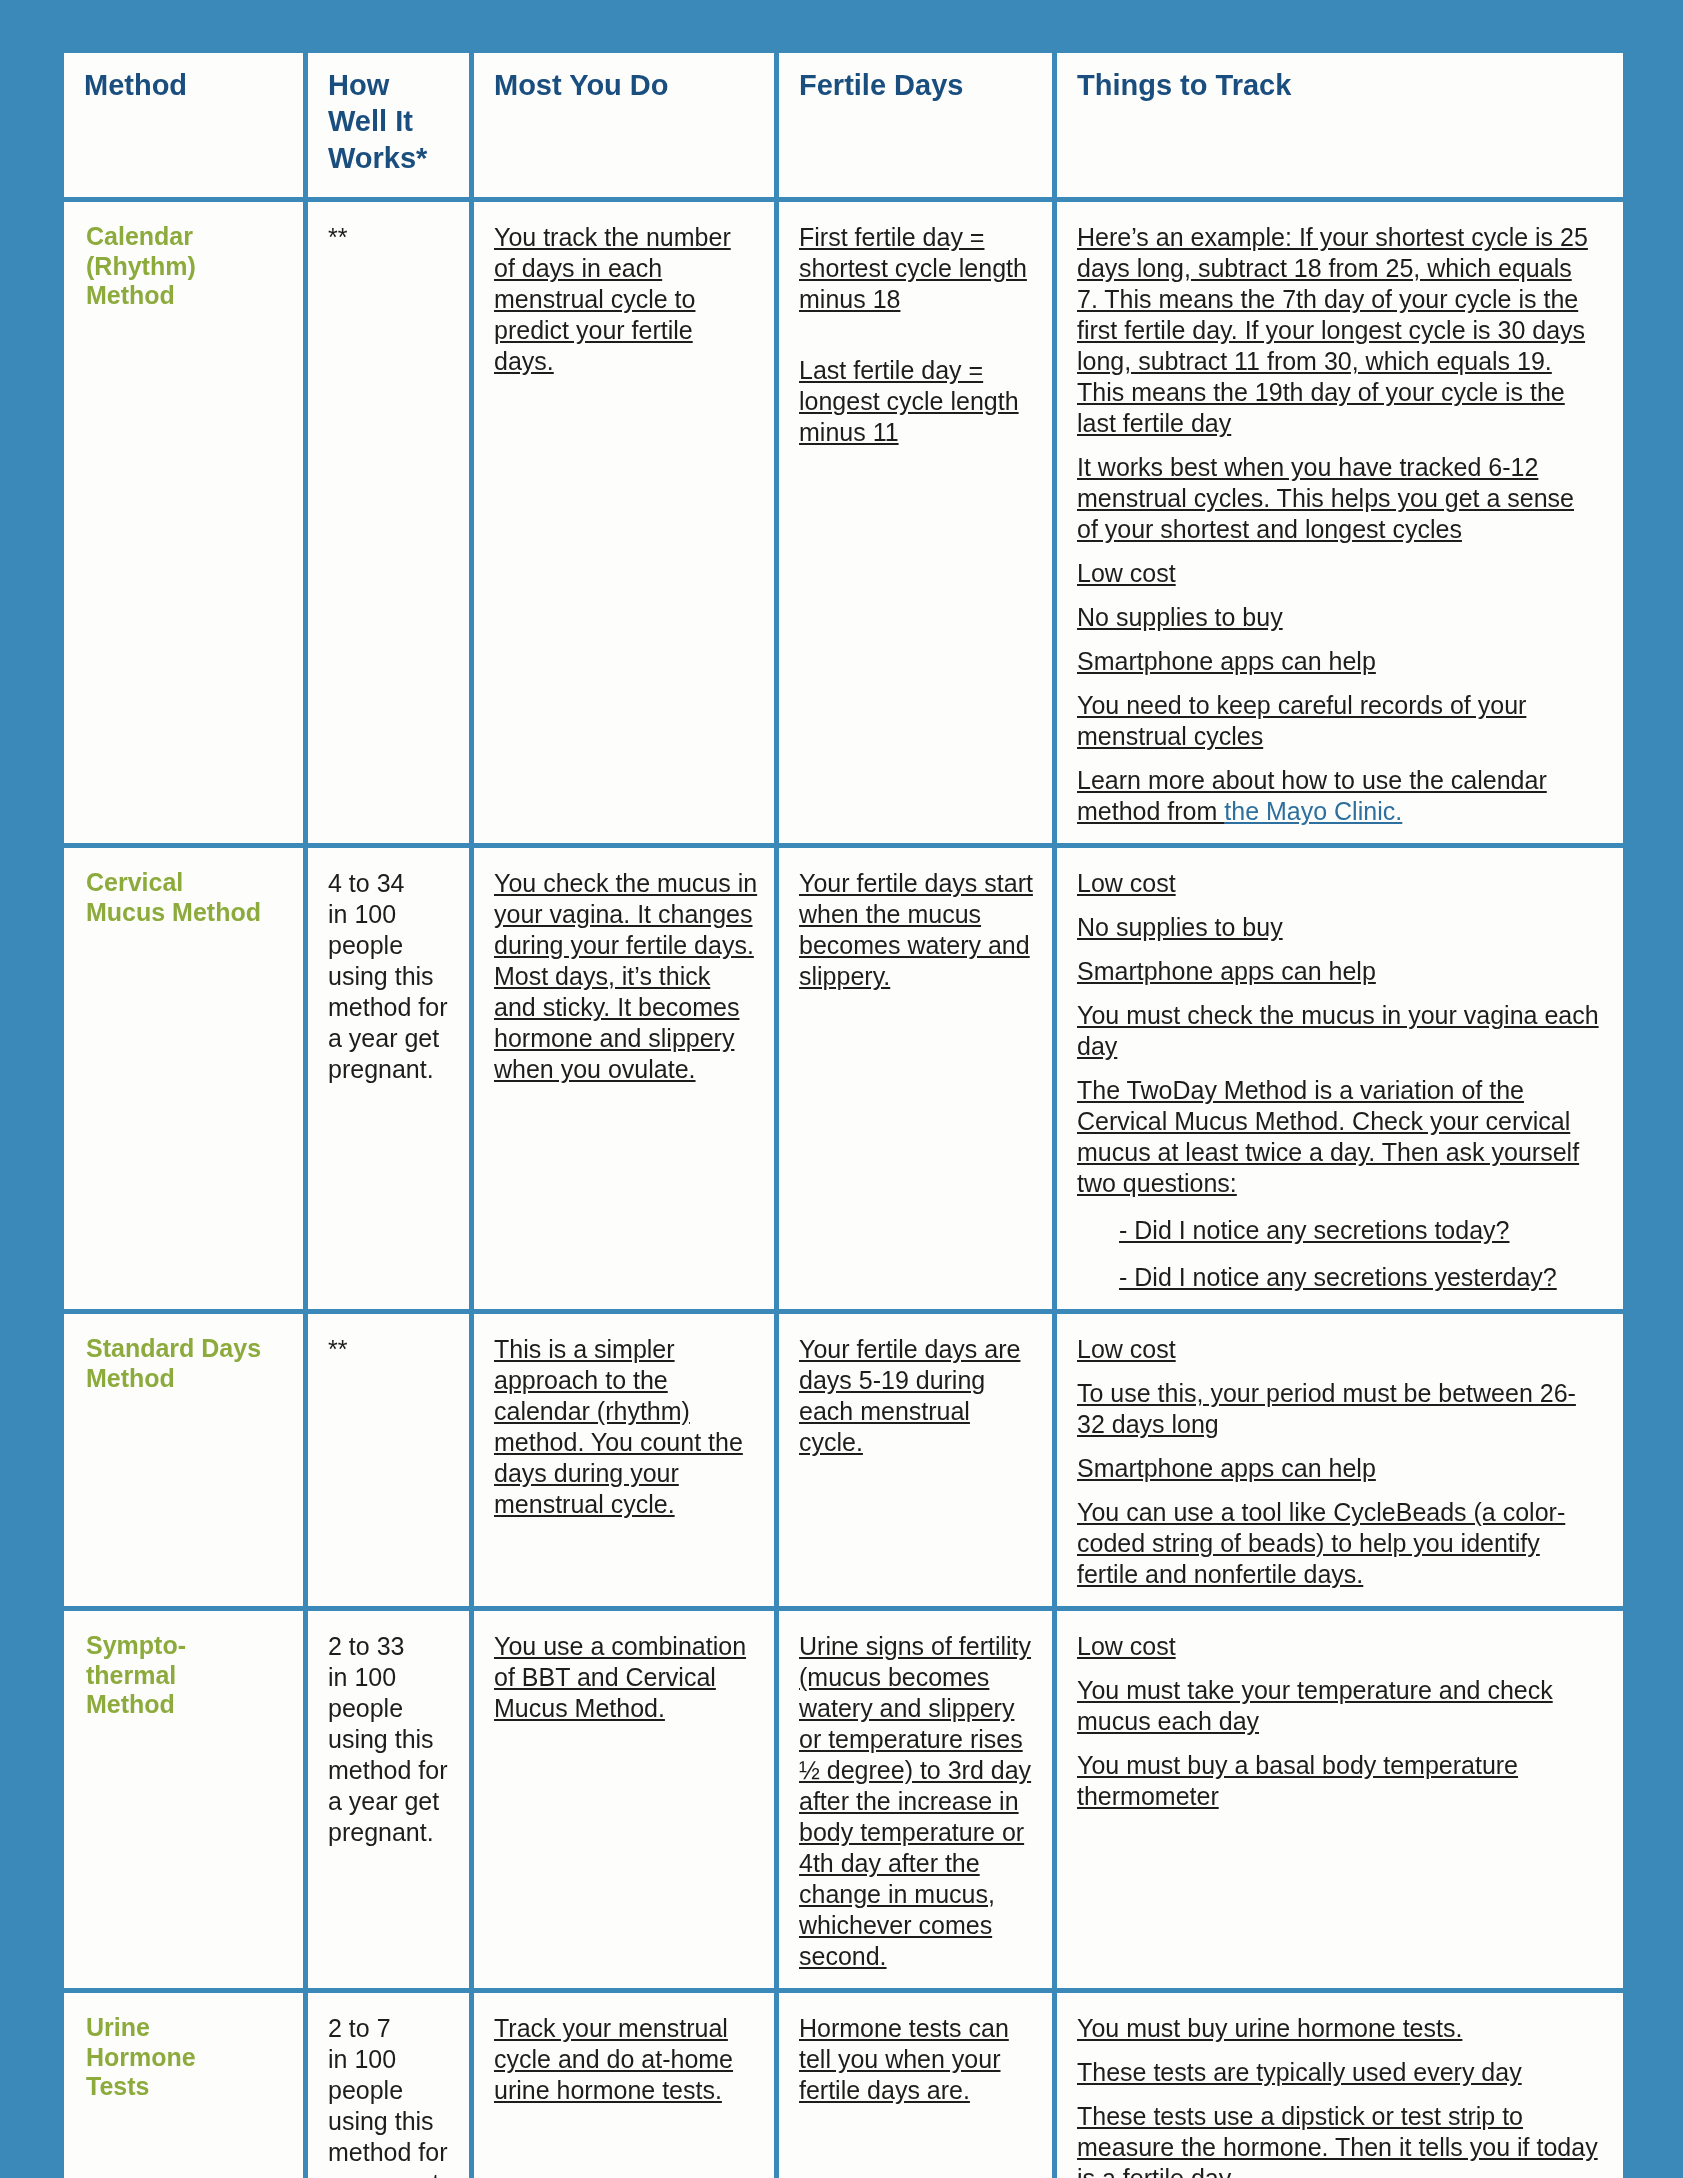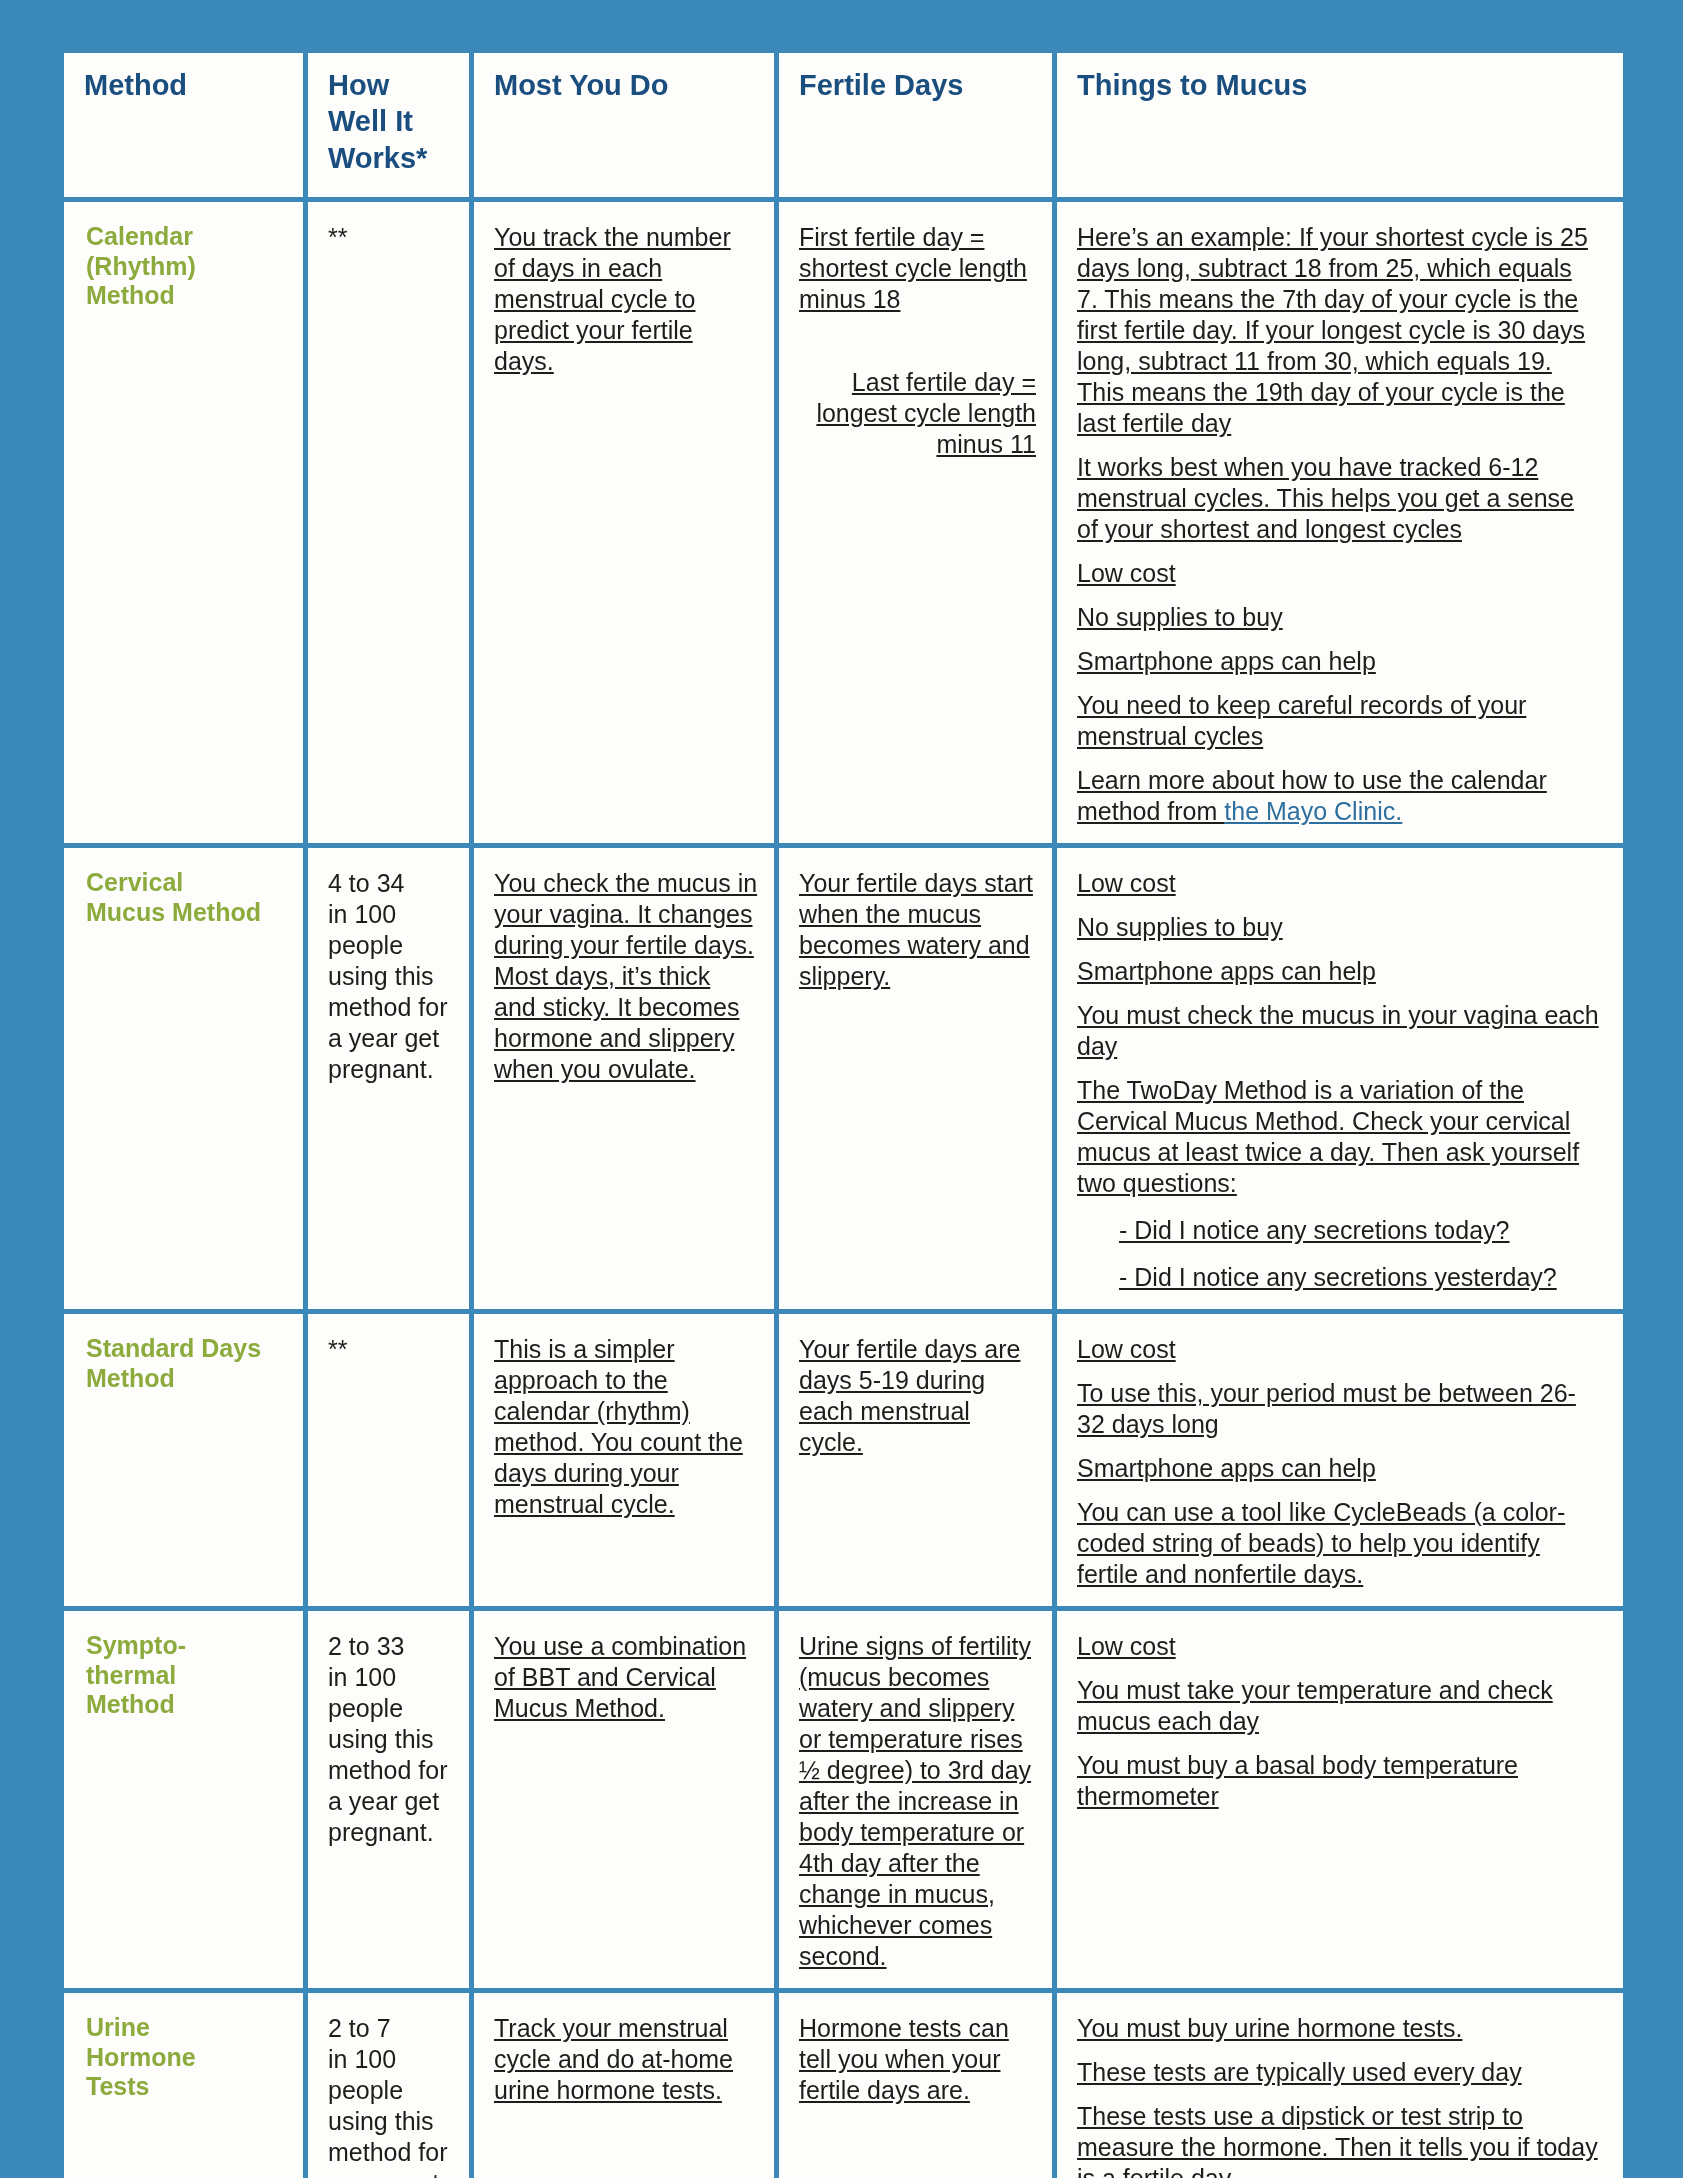--- a/index.html
+++ b/index.html
@@ -65,21 +65,21 @@
     color:var(--green);
     font-size:25px;
     font-weight:bold;
     line-height:1.18;
     white-space:pre-line;
     padding-left:22px;
   }
   td.howwell-cell{white-space:pre-line;}
   td p{margin:0 0 13px 0;text-decoration:underline;}
   td p:last-child{margin-bottom:0;}
-  td.fertile-cell p + p{margin-top:52px;text-align:right;}
+  td.fertile-cell p + p{margin-top:40px;}
   td.things-cell{padding-right:24px;}
   td p.indent{padding-left:42px;margin-top:16px;}
   a.cell-link{
     color:var(--link);
     text-decoration:underline;
     cursor:pointer;
   }
 </style>
 </head>
 <body>
@@ -94,21 +94,21 @@
       <col style="width:571px">
     </colgroup>
     <thead>
       <tr id="header-row">
           <th>Method</th>
           <th>How
 Well It
 Works*</th>
           <th>Most You Do</th>
           <th>Fertile Days</th>
-          <th>Things to Mucus</th>
+          <th>Things to Track</th>
         </tr>
     </thead>
     <tbody id="body-rows">
         <tr>
           <td class="method-cell">Calendar
 (Rhythm)
 Method</td>
           <td class="howwell-cell">**</td>
           <td class="what-cell">
             <p>You track the number of days in each menstrual cycle to predict your fertile days.</p>

